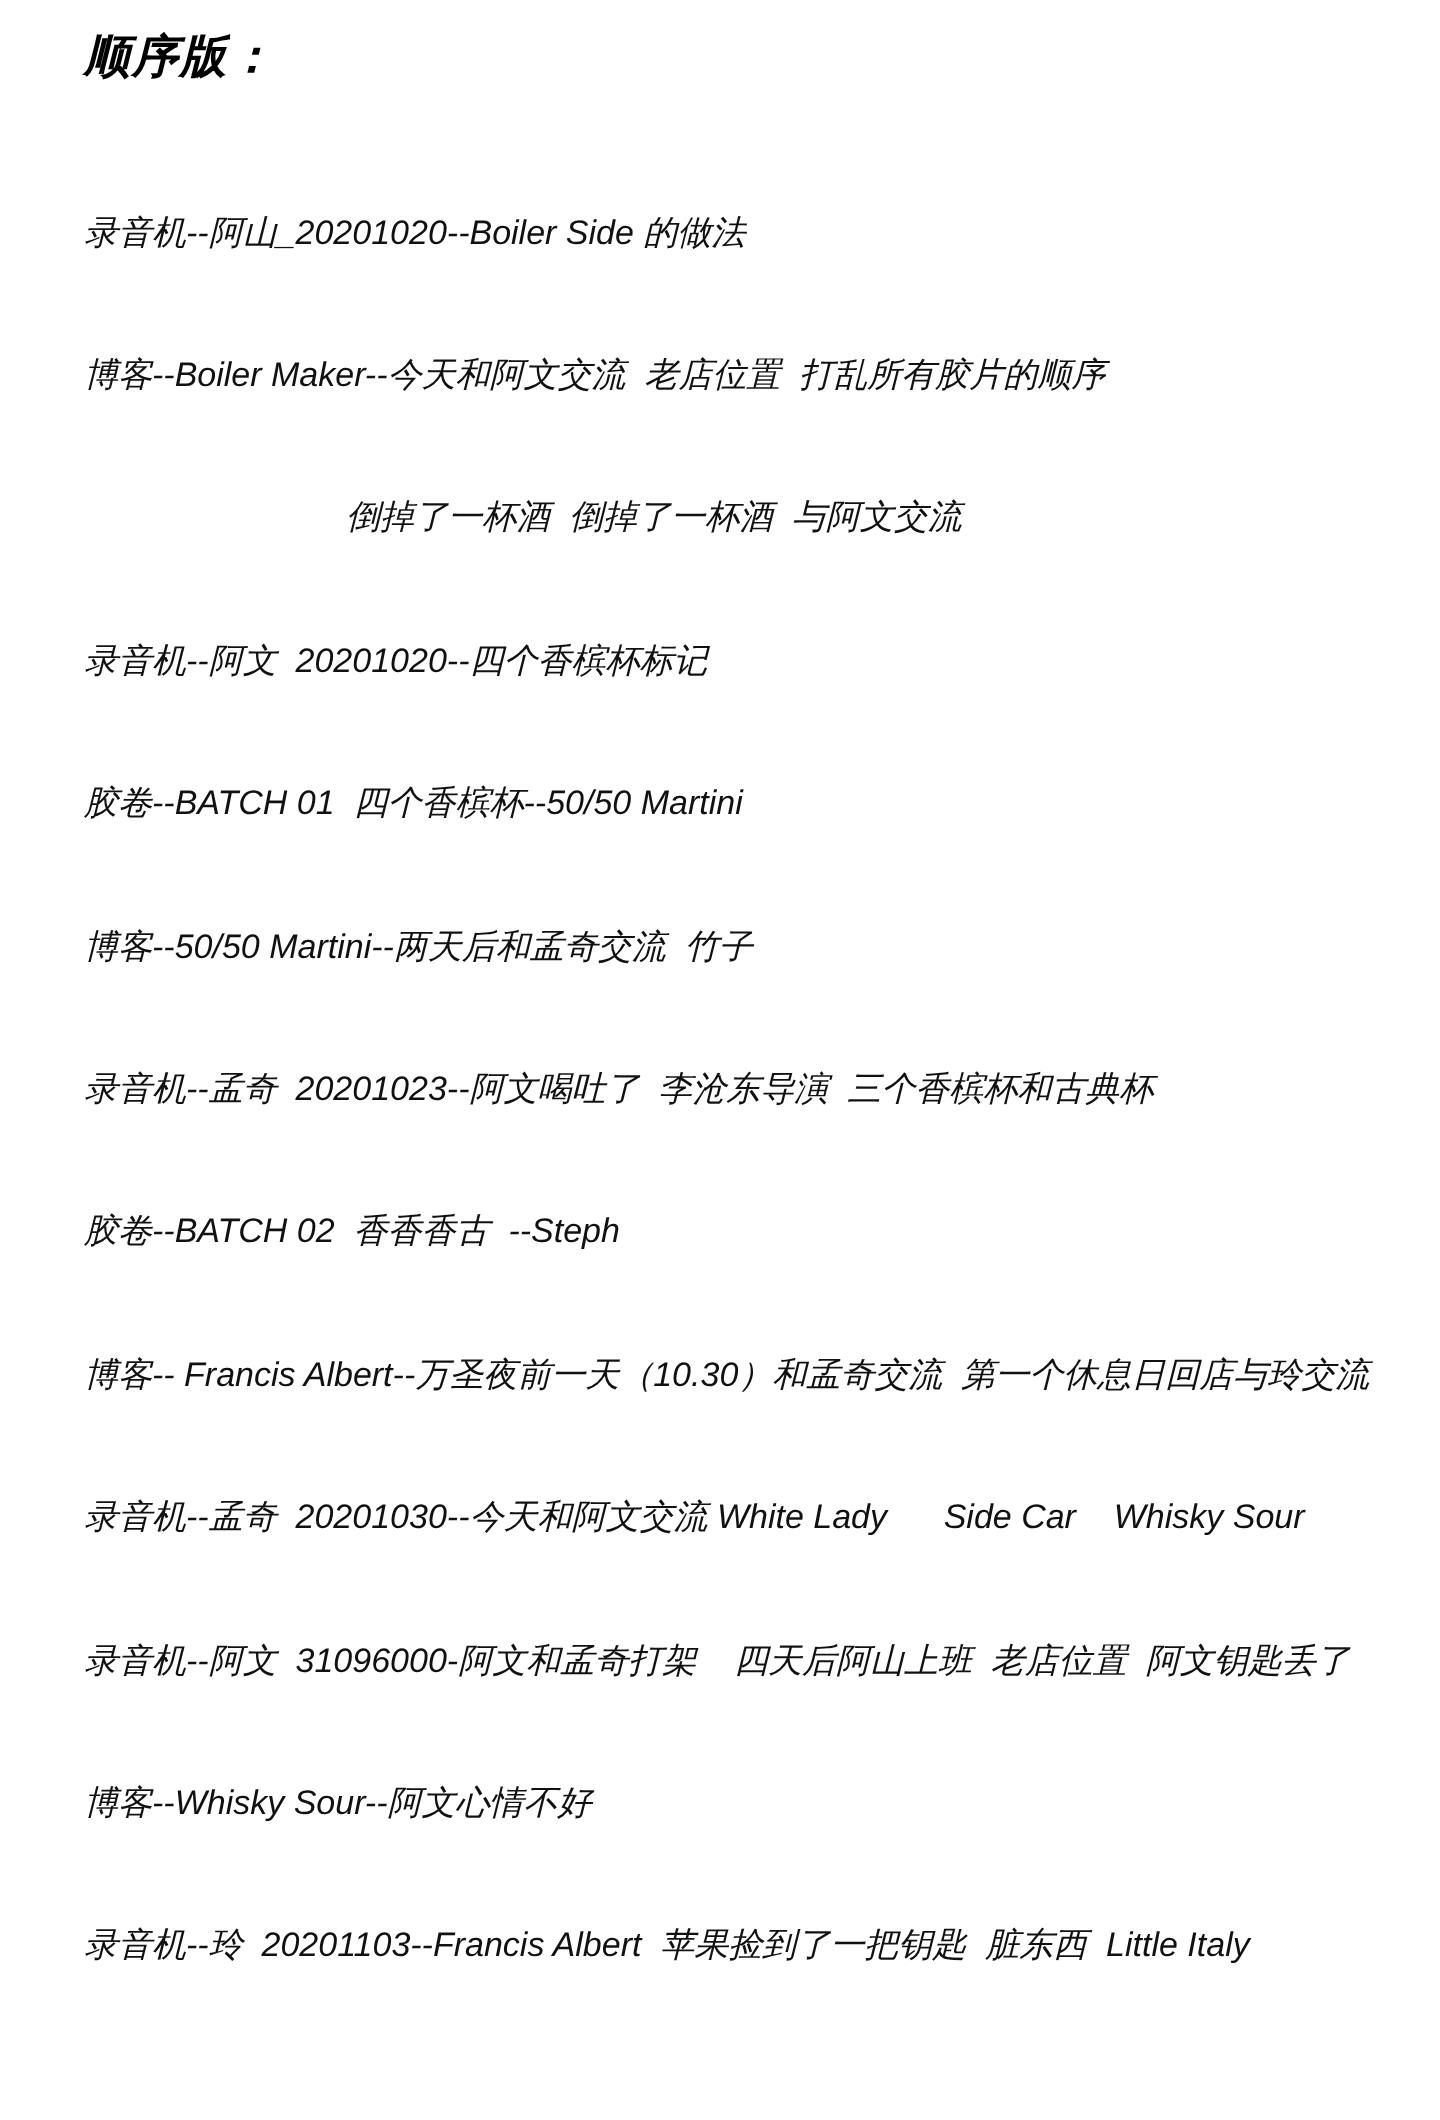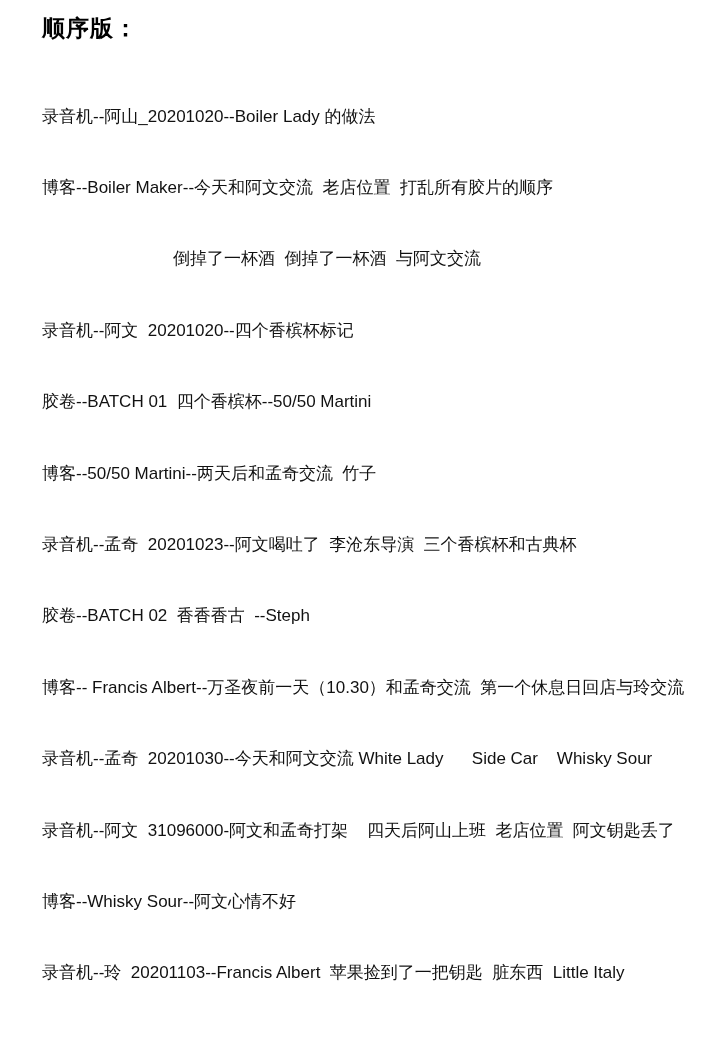--- a/index.html
+++ b/index.html
@@ -12,20 +12,21 @@
     height: 1060px;
     overflow: hidden;
     color: #111111;
     font-family: "Liberation Sans", "DejaVu Sans", sans-serif;
   }
   .doc {
     box-sizing: border-box;
     width: 720px;
     height: 1060px;
     padding: 13px 14px 0 42px;
+    font-style: italic;
   }
   .title {
     font-size: 23px;
     font-weight: bold;
     letter-spacing: 1px;
     color: #000000;
   }
   .lines {
     margin-top: 13px;
     font-size: 17px;
@@ -37,21 +38,21 @@
     min-height: 23.8px;
   }
   .indent-a { padding-left: 131px; }
 </style>
 </head>
 <body>
 
 <div class="doc">
   <div class="title">顺序版：</div>
   <div class="lines">
-    <div class="ln">录音机--阿山_20201020--Boiler Lady 的做法</div>
+    <div class="ln">录音机--阿山_20201020--Boiler Side 的做法</div>
     <div class="ln">博客--Boiler Maker--今天和阿文交流  老店位置  打乱所有胶片的顺序</div>
     <div class="ln indent-a">倒掉了一杯酒  倒掉了一杯酒  与阿文交流</div>
     <div class="ln">录音机--阿文  20201020--四个香槟杯标记</div>
     <div class="ln">胶卷--BATCH 01  四个香槟杯--50/50 Martini</div>
     <div class="ln">博客--50/50 Martini--两天后和孟奇交流  竹子</div>
     <div class="ln">录音机--孟奇  20201023--阿文喝吐了  李沧东导演  三个香槟杯和古典杯</div>
     <div class="ln">胶卷--BATCH 02  香香香古  --Steph</div>
     <div class="ln">博客-- Francis Albert--万圣夜前一天（10.30）和孟奇交流  第一个休息日回店与玲交流</div>
     <div class="ln">录音机--孟奇  20201030--今天和阿文交流 White Lady      Side Car    Whisky Sour</div>
     <div class="ln">录音机--阿文  31096000-阿文和孟奇打架    四天后阿山上班  老店位置  阿文钥匙丢了</div>

